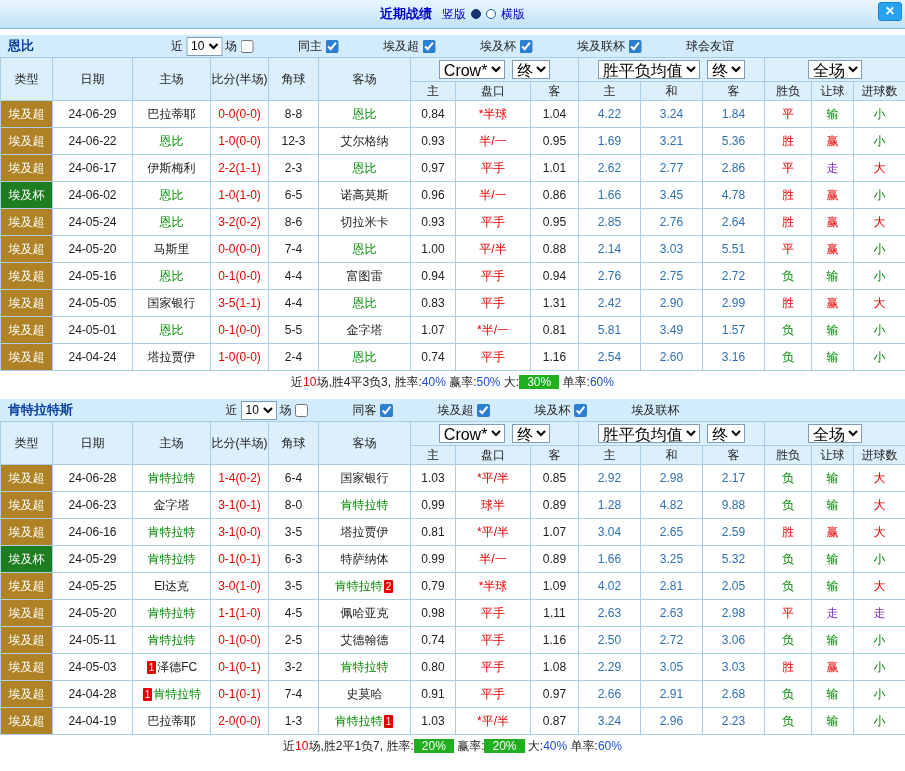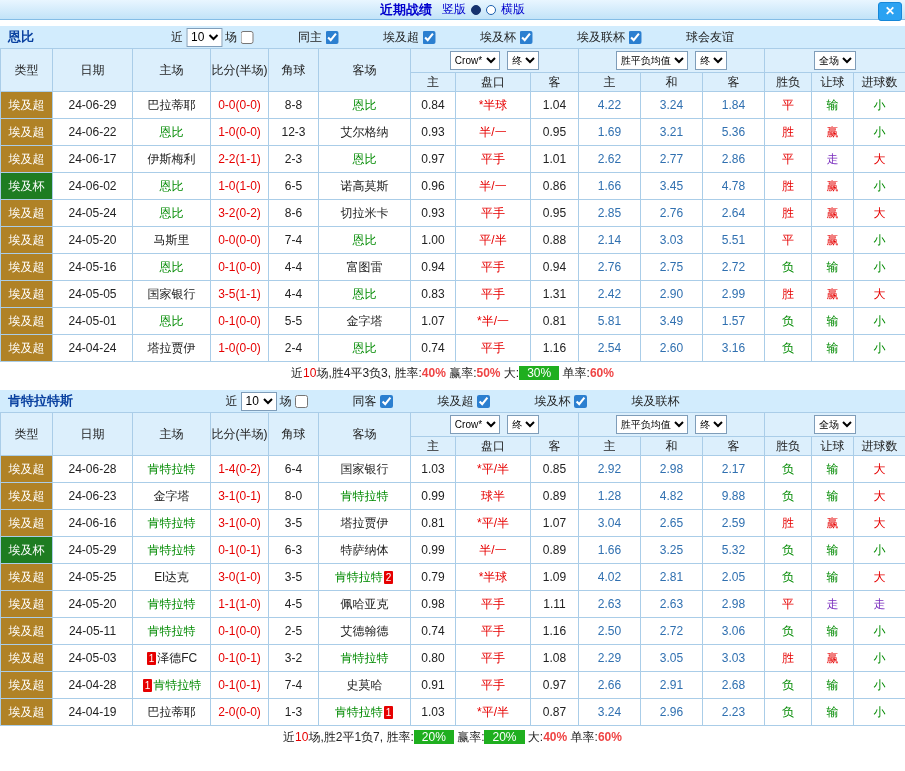--- a/index.html
+++ b/index.html
@@ -1,20 +1,20 @@
 <!DOCTYPE html>
 <html><head>
 <meta charset="utf-8">
 <style>
   * { box-sizing: border-box; margin: 0; padding: 0; }
   html,body { width:905px; height:771px; overflow:hidden; background:#fff;
     font-family:"Liberation Sans", sans-serif; font-size:12px; color:#222; }
 
   
-  .titlebar { height:20px; background:linear-gradient(#e9f6ff,#c2e3f8);
+  .titlebar { height:29px; background:linear-gradient(#e9f6ff,#c2e3f8);
     border-bottom:1px solid #84bde6; display:flex; align-items:center;
     justify-content:center; position:relative; }
   .titlebar .title { color:#0101cd; font-weight:bold; font-size:13px; margin-right:10px; }
   .radio-wrap { display:flex; align-items:center; gap:5px; color:#0101cd; }
   .radio-dot { width:10px; height:10px; border:1px solid #1b5fae; border-radius:50%;
     display:inline-block; background:#fff; }
   .radio-dot.filled { background:#16326e; border-color:#16326e; }
   .close-btn { position:absolute; right:3px; top:2px; width:24px; height:19px;
     background:#2aa2f2; border:1px solid #1587d8; border-radius:3px; color:#fff;
     font-weight:bold; text-align:center; line-height:17px; cursor:pointer; font-size:12px; }
@@ -30,30 +30,30 @@
   .filters input[type=checkbox] { width:13px; height:13px; accent-color:#2b7fd0;
     vertical-align:middle; margin:0 1px 0 0; }
 
   
   table { width:905px; border-collapse:collapse; table-layout:fixed; }
   th,td { border:1px solid #aacde8; text-align:center; font-weight:normal;
     overflow:hidden; white-space:nowrap; }
   thead th { background:#dceffc; }
   .hrow1 th { height:24px; }
   .hrow2 th { height:19px; }
-  .ctrl select { font-size:10px; height:19px; border:1px solid #7f9db9; background:#fff; margin:0 2px; }
+  .ctrl select { font-size:16px; height:19px; border:1px solid #7f9db9; background:#fff; margin:0 2px; }
   tbody td { height:27px; background:#fff; }
 
   td.type-super { background:#b08226; color:#fff; }
   td.type-cup   { background:#1e7c21; color:#fff; }
 
   .c-red    { color:#e60000; }
   .c-green  { color:#008a00; }
   .c-blue   { color:#3070b0; }
-  .c-blue2  { color:#ef4444;font-weight:bold; }
+  .c-blue2  { color:#1d4ed8; }
   .c-purple { color:#7b2fbe; }
 
   .rank-badge { background:#e60000; color:#fff; font-size:10px; line-height:13px;
     height:13px; display:inline-block; padding:0 2px; margin:0 1px; border-radius:1px; }
 
   .summary { height:22px; line-height:22px; text-align:center; font-size:12px; }
   .seg-green { background:#1faf1f; color:#fff; padding:0 8px; }
 </style>
 </head>
 <body>

